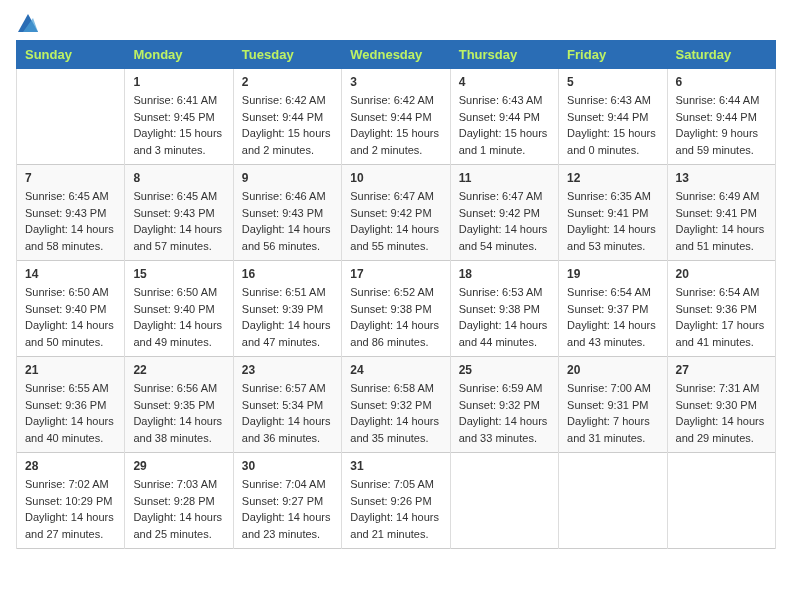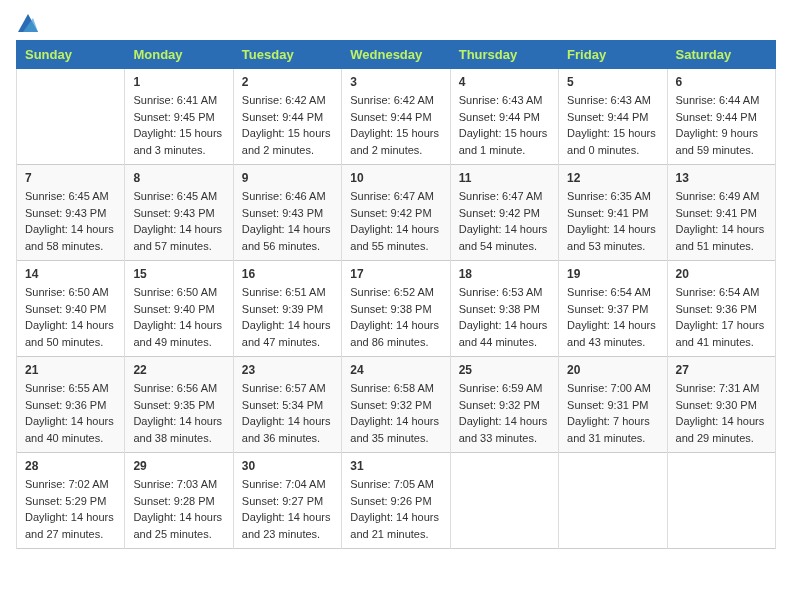--- a/index.html
+++ b/index.html
@@ -349,21 +349,21 @@
             <span>Sunset: 9:30 PM</span><br>
             <span>Daylight: 14 hours and 29 minutes.</span>
           </div>
         </td>
       </tr>
       <tr>
         <td>
           <span class="day-number">28</span>
           <div class="day-info">
             <span>Sunrise: 7:02 AM</span><br>
-            <span>Sunset: 5:29 PM</span><br>
+            <span>Sunset: 10:29 PM</span><br>
             <span>Daylight: 14 hours and 27 minutes.</span>
           </div>
         </td>
         <td>
           <span class="day-number">29</span>
           <div class="day-info">
             <span>Sunrise: 7:03 AM</span><br>
             <span>Sunset: 9:28 PM</span><br>
             <span>Daylight: 14 hours and 25 minutes.</span>
           </div>

